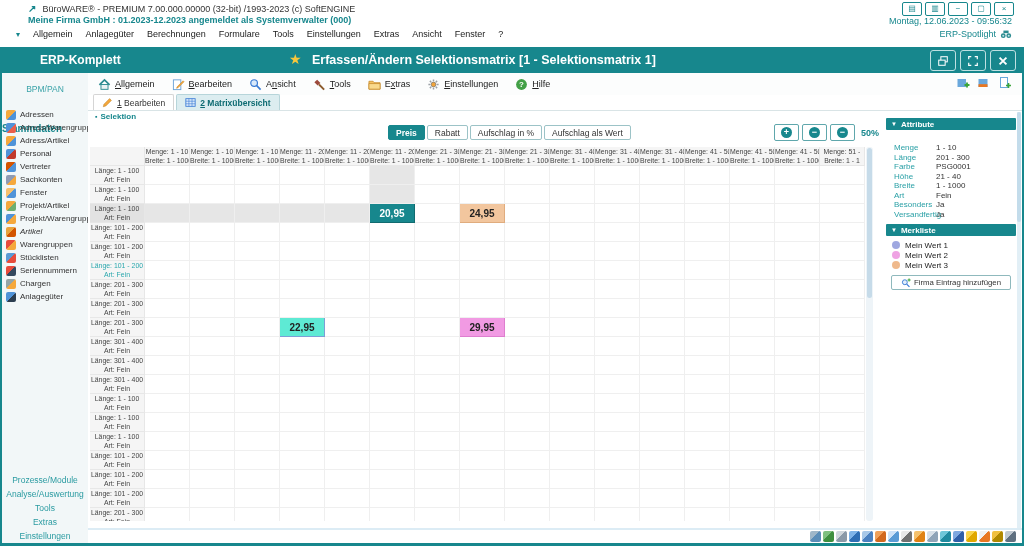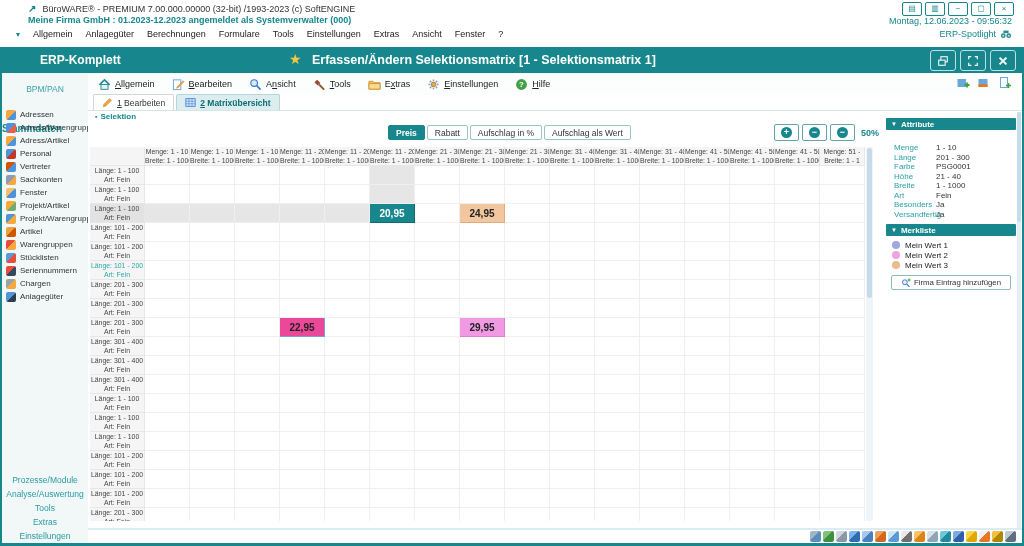--- a/index.html
+++ b/index.html
@@ -70,21 +70,21 @@
   .mh,.rh{background:#f5f5f5;border-right:1px solid #e7e7e7;border-bottom:1px solid #e7e7e7;font-size:6.9px;
           color:#444;text-align:center;line-height:8.6px;padding-top:1px;white-space:nowrap;overflow:hidden;
           box-sizing:border-box;}
   .mc{background:#fff;border-right:1px solid #efefef;border-bottom:1px solid #efefef;box-sizing:border-box;}
   .mc.gray{background:#e6e6e6;}
   .rh.grayh{background:#e2e2e2;}
   .rh.accent{color:#2aa7ad;}
   .mc.val{display:flex;align-items:center;justify-content:center;font-size:10px;font-weight:bold;color:#222;}
   .mc.val.teal{background:#17878d;color:#fff;border-color:#116b70;}
   .mc.val.orange{background:#f2c69e;border-color:#e0ac7e;}
-  .mc.val.blue{background:#ec4899;border-color:#7d9fd6;}
+  .mc.val.blue{background:#5eead4;border-color:#7d9fd6;}
   .mc.val.pink{background:#f19ae3;border-color:#de7ecf;}
   .vscroll{position:absolute;left:866px;top:147px;width:7px;height:374px;background:#eef4f8;border-radius:3px;}
   .vthumb{margin:1px;width:5px;height:150px;background:#c6dbe9;border-radius:3px;}
   .sep{position:absolute;left:88px;top:528px;width:934px;height:2px;background:#dcecf5;}
   
   .rightpanel{position:absolute;left:886px;top:118px;width:130px;}
   .pbar{height:12px;background:#17878d;color:#fff;font-size:8px;font-weight:bold;display:flex;align-items:center;
         gap:4px;padding-left:5px;border-radius:1px;}
   .pbar .tri{font-size:6px;}
   .attrrows{margin-top:13px;}
@@ -214,21 +214,21 @@
         <div class="sbitem">
           <div class="si" style="background: linear-gradient(135deg, rgb(245, 168, 60) 50%, rgb(111, 174, 111) 50%);"></div>
           <div style="display: inline;">Projekt/Artikel</div>
         </div>
         <div class="sbitem">
           <div class="si" style="background: linear-gradient(135deg, rgb(79, 147, 216) 50%, rgb(245, 168, 60) 50%);"></div>
           <div style="display: inline;">Projekt/Warengruppen</div>
         </div>
         <div class="sbitem">
           <div class="si" style="background: linear-gradient(135deg, rgb(232, 163, 61) 50%, rgb(211, 84, 0) 50%);"></div>
-          <div style="display: inline;">Artikel</div>
+          <div style="display: inline; font-style: italic;">Artikel</div>
         </div>
         <div class="sbitem">
           <div class="si" style="background: linear-gradient(135deg, rgb(231, 76, 60) 50%, rgb(245, 168, 60) 50%);"></div>
           <div style="display: inline;">Warengruppen</div>
         </div>
         <div class="sbitem">
           <div class="si" style="background: linear-gradient(135deg, rgb(91, 155, 213) 50%, rgb(231, 76, 60) 50%);"></div>
           <div style="display: inline;">Stücklisten</div>
         </div>
         <div class="sbitem">

